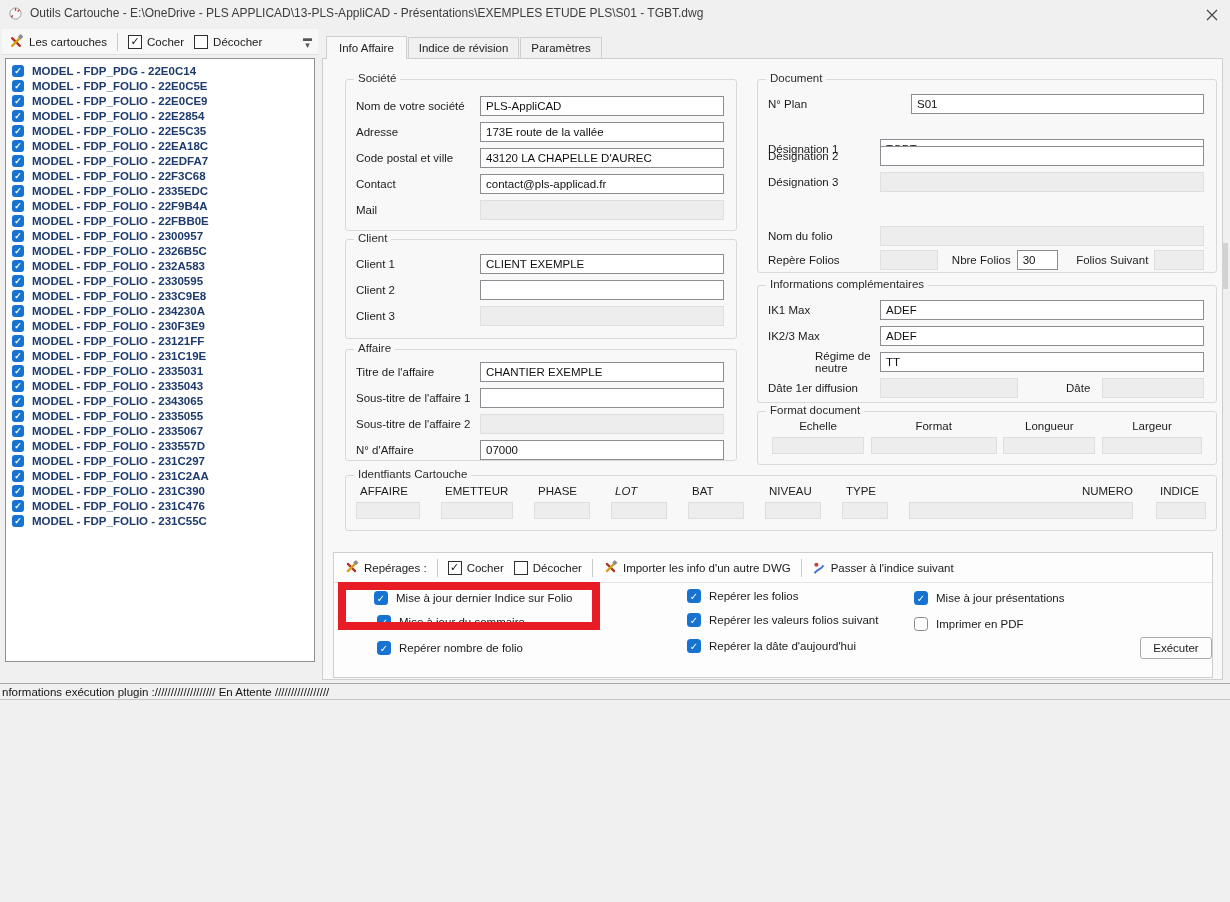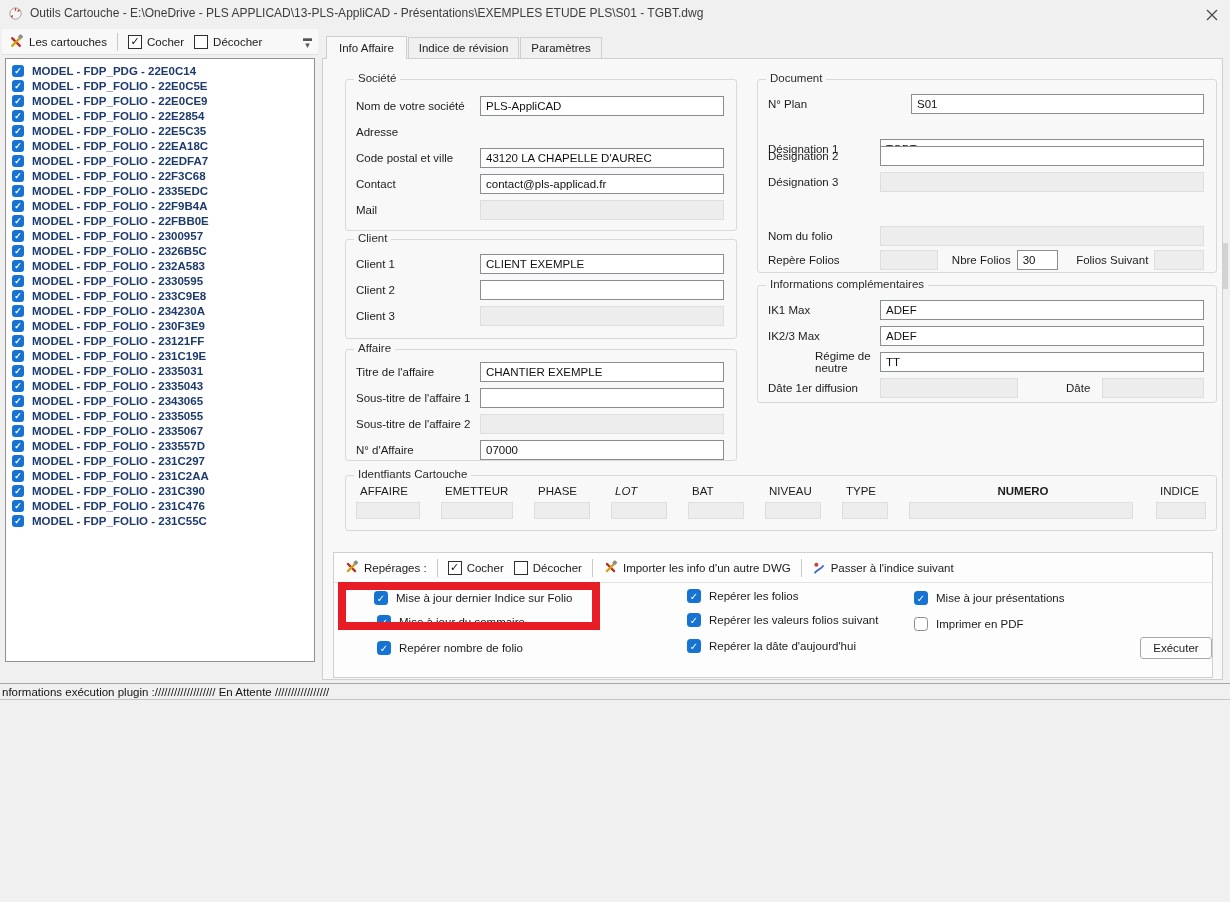--- a/index.html
+++ b/index.html
@@ -261,20 +261,21 @@
 
     <div class="group" style="left:22px;top:20px;width:392px;height:152px;">
       <span class="legend">Société</span>
       <div id="societe-rows">
           <div class="frow" style="top: 16px;">
             <span class="flabel" style="width: 124px;">Nom de votre société</span>
             <span class="inp" style="flex: 1 1 0%;">PLS-AppliCAD</span>
           </div>
           <div class="frow" style="top: 42px;">
             <span class="flabel" style="width: 124px;">Adresse</span>
+            <span class="inp" style="flex: 1 1 0%;">173E route de la vallée</span>
           </div>
           <div class="frow" style="top: 68px;">
             <span class="flabel" style="width: 124px;">Code postal et ville</span>
             <span class="inp" style="flex: 1 1 0%;">43120 LA CHAPELLE D'AUREC</span>
           </div>
           <div class="frow" style="top: 94px;">
             <span class="flabel" style="width: 124px;">Contact</span>
             <span class="inp" style="flex: 1 1 0%;">contact@pls-applicad.fr</span>
           </div>
           <div class="frow" style="top: 120px;">
@@ -375,20 +376,41 @@
           </div>
         </div>
       <div class="frow" style="top:92px;">
         <span class="flabel" style="width:112px;">Dâte 1er diffusion</span>
         <span class="inp dis" style="width:138px;"></span>
         <span class="flabel" style="margin-left:48px;">Dâte</span>
         <span class="inp dis" style="flex:1;margin-left:12px;"></span>
       </div>
     </div>
 
+    <div class="group" style="left:434px;top:352px;width:460px;height:54px;">
+      <span class="legend">Format document</span>
+      <div class="colwrap" id="format-cols" style="top:8px;justify-content:space-between;padding:0 4px;">
+          <div class="fcol">
+            <span class="hd">Echelle</span>
+            <span class="inp dis sm" style="width: 92px;"></span>
+          </div>
+          <div class="fcol">
+            <span class="hd">Format</span>
+            <span class="inp dis sm" style="width: 126px;"></span>
+          </div>
+          <div class="fcol">
+            <span class="hd">Longueur</span>
+            <span class="inp dis sm" style="width: 92px;"></span>
+          </div>
+          <div class="fcol">
+            <span class="hd">Largeur</span>
+            <span class="inp dis sm" style="width: 100px;"></span>
+          </div>
+        </div>
+    </div>
 
     <div class="group" style="left:22px;top:416px;width:872px;height:56px;">
       <span class="legend">Identfiants Cartouche</span>
       <div class="colwrap" id="ident-cols" style="top:9px;gap:21px;">
           <div class="fcol" style="align-items: flex-start;">
             <span class="hd" style="padding-left: 4px;">AFFAIRE</span>
             <span class="inp dis sm" style="width: 64px;"></span>
           </div>
           <div class="fcol" style="align-items: flex-start;">
             <span class="hd" style="padding-left: 4px;">EMETTEUR</span>
@@ -407,21 +429,21 @@
             <span class="inp dis sm" style="width: 56px;"></span>
           </div>
           <div class="fcol" style="align-items: flex-start;">
             <span class="hd" style="padding-left: 4px;">NIVEAU</span>
             <span class="inp dis sm" style="width: 56px;"></span>
           </div>
           <div class="fcol" style="align-items: flex-start;">
             <span class="hd" style="padding-left: 4px;">TYPE</span>
             <span class="inp dis sm" style="width: 46px;"></span>
           </div>
-          <div class="fcol" style="align-items: center; font-weight: bold;">
+          <div class="fcol" style="align-items: flex-end;">
             <span class="hd" style="padding-left: 4px;">NUMERO</span>
             <span class="inp dis sm" style="width: 224px;"></span>
           </div>
           <div class="fcol" style="align-items: flex-start; margin-left: auto;">
             <span class="hd" style="padding-left: 4px;">INDICE</span>
             <span class="inp dis sm" style="width: 50px;"></span>
           </div>
         </div>
     </div>
 

